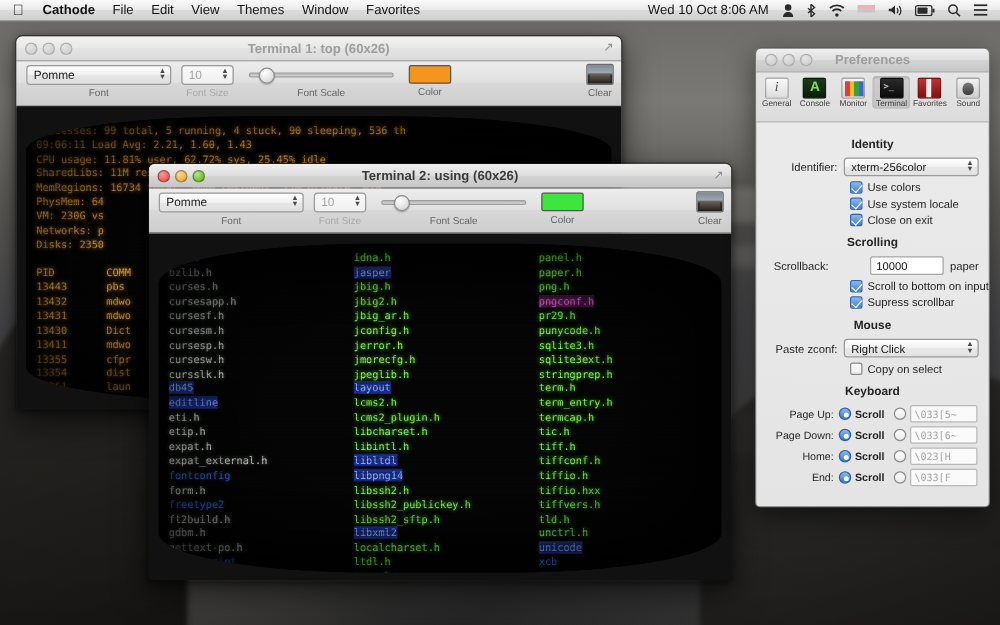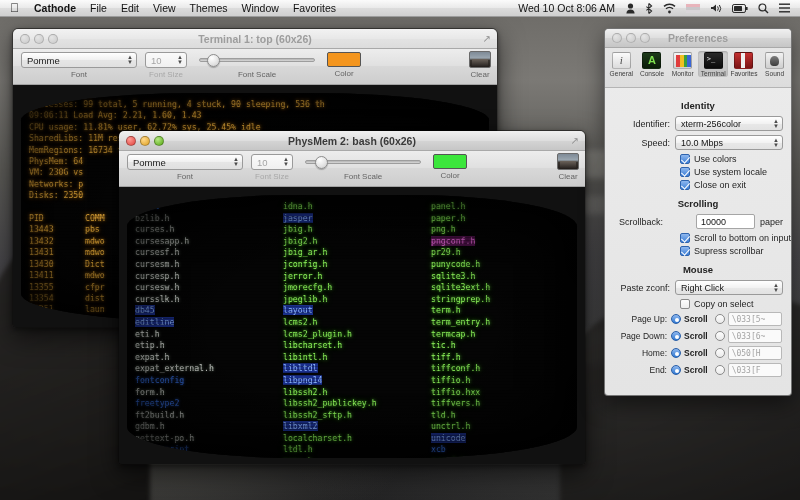--- a/index.html
+++ b/index.html
@@ -155,21 +155,21 @@
   .ls-col { width: 138px; }
   .ls-item { white-space: pre; }
   .f-white { color: #e8eae6; text-shadow: 0 0 3px rgba(220,255,220,.7); }
   .f-green { color: #8df25b; text-shadow: 0 0 3px rgba(110,255,60,.8), 0 0 7px rgba(80,230,40,.4); }
   .f-dir   { color: #3b7bfa; background: transparent; text-shadow: 0 0 3px rgba(60,120,255,.8); }
   .f-dirsel{ color: #8fb8ff; background: #1a2f8c; text-shadow: none; }
   .f-pink  { color: #f06de0; background: #4a1046; text-shadow: 0 0 3px rgba(255,110,230,.6); }
 
   
   #prefs {
-    position: absolute; left: 604px; top: 28px; width: 188px; height: 368px;
+    position: absolute; left: 604px; top: 38px; width: 188px; height: 368px;
     background: linear-gradient(#ececec, #e4e4e4);
     border: 1px solid rgba(0,0,0,.5); border-radius: 5px 5px 4px 4px;
     box-shadow: 0 8px 22px rgba(0,0,0,.5);
     overflow: hidden; z-index: 500;
   }
   #prefs .titlebar { height: 19px; }
   #prefs-toolbar {
     display: flex; justify-content: space-around; align-items: flex-start;
     padding: 3px 1px 2px 1px; height: 40px;
     background: linear-gradient(#e6e6e6, #dcdcdc);
@@ -414,27 +414,20 @@
   <div id="prefs-body">
 
     <div class="sec-head">Identity</div>
     <div class="frow">
       <div class="flabel">Identifier:</div>
       <div class="fpopup">
         <span>xterm-256color</span>
         <span class="arrows">▲<br>▼</span>
       </div>
     </div>
-    <div class="frow">
-      <div class="flabel">Speed:</div>
-      <div class="fpopup">
-        <span>10.0 Mbps</span>
-        <span class="arrows">▲<br>▼</span>
-      </div>
-    </div>
     <div class="checkrow">
       <div class="cbox on"></div>
       <div class="cblabel">Use colors</div>
     </div>
     <div class="checkrow">
       <div class="cbox on"></div>
       <div class="cblabel">Use system locale</div>
     </div>
     <div class="checkrow">
       <div class="cbox on"></div>
@@ -464,20 +457,21 @@
       <div class="fpopup">
         <span>Right Click</span>
         <span class="arrows">▲<br>▼</span>
       </div>
     </div>
     <div class="checkrow">
       <div class="cbox"></div>
       <div class="cblabel">Copy on select</div>
     </div>
 
+    <div class="sec-head tight">Keyboard</div>
 
     <div class="keyrow">
       <div class="keylabel">Page Up:</div>
       <div class="keyscroll">
         <div class="radio on"></div>
         <div class="cblabel">Scroll</div>
       </div>
       <div class="radio"></div>
       <div class="keyesc">
         <span>\033[5~</span>
@@ -497,21 +491,21 @@
     </div>
 
     <div class="keyrow">
       <div class="keylabel">Home:</div>
       <div class="keyscroll">
         <div class="radio on"></div>
         <div class="cblabel">Scroll</div>
       </div>
       <div class="radio"></div>
       <div class="keyesc">
-        <span>\050[H</span>
+        <span>\023[H</span>
       </div>
     </div>
 
     <div class="keyrow">
       <div class="keylabel">End:</div>
       <div class="keyscroll">
         <div class="radio on"></div>
         <div class="cblabel">Scroll</div>
       </div>
       <div class="radio"></div>
@@ -523,21 +517,21 @@
   </div>
 </div>
 
 <div class="window" id="win2">
   <div class="titlebar">
     <div class="lights">
       <div class="light close"></div>
       <div class="light min"></div>
       <div class="light max"></div>
     </div>
-    <div class="wtitle">PhysMem 2: bash (60x26)</div>
+    <div class="wtitle">Terminal 2: using (60x26)</div>
     <div class="resize-ico">↗</div>
   </div>
 
   <div class="toolbar">
     <div class="tb-group" style="margin-left:8px;">
       <div class="popup" style="width:116px;">
         <span>Pomme</span>
         <span class="arrows">▲<br>▼</span>
       </div>
       <div class="tb-label">Font</div>

